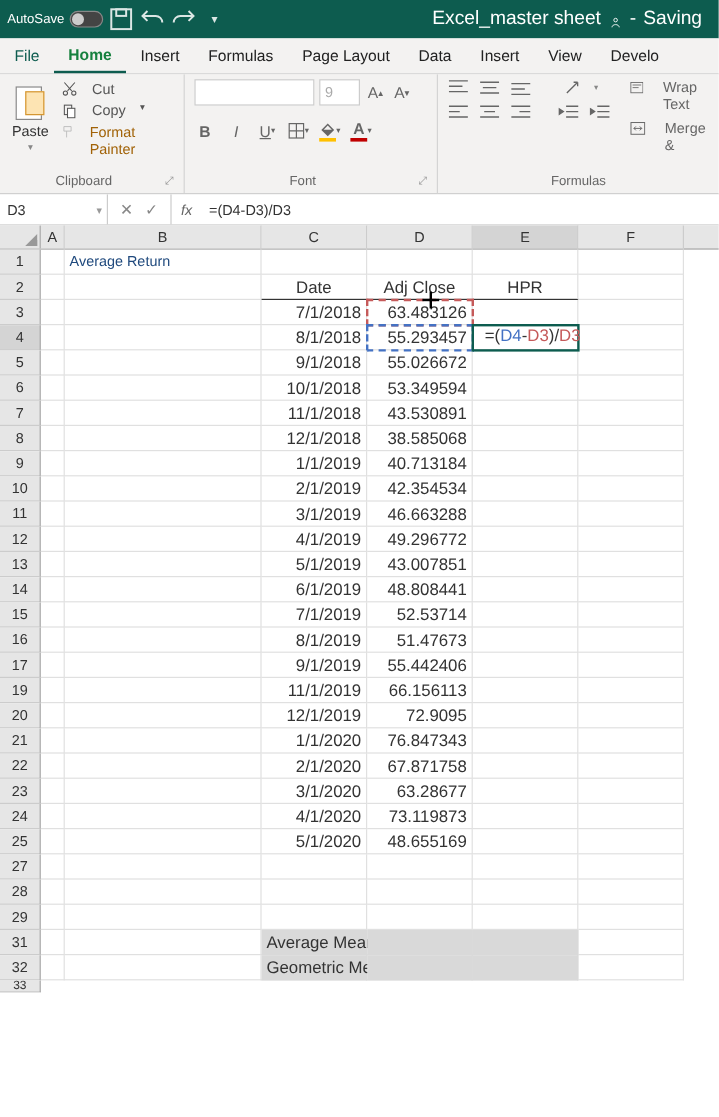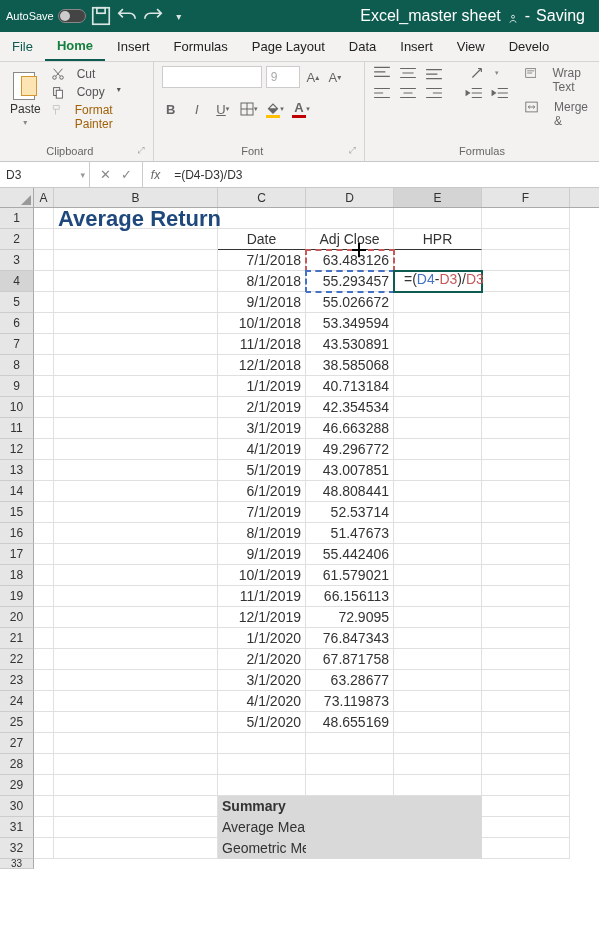--- a/index.html
+++ b/index.html
@@ -53,21 +53,21 @@
 .ch{text-align:center;font-size:12px;color:#333;border-right:1px solid #ccc;line-height:20px;background:#e6e6e6}
 .ch.sel{background:#d4d4d4}
 .ch.A{width:20px}.ch.B{width:164px}.ch.C{width:88px}.ch.D{width:88px}.ch.E{width:88px}.ch.F{width:88px}
 .rows{}
 .row{display:flex;height:21px}
 .rh{width:34px;background:#e6e6e6;border-right:1px solid #aaa;border-bottom:1px solid #ccc;text-align:center;font-size:12px;line-height:21px;color:#333}
 .rh.sel{background:#d4d4d4}
 .cell{border-right:1px solid #e0e0e0;border-bottom:1px solid #e0e0e0;padding:0 4px;font-size:14px;line-height:21px;overflow:hidden;white-space:nowrap}
 .cell.A{width:20px}.cell.B{width:164px}.cell.C{width:88px}.cell.D{width:88px}.cell.E{width:88px}.cell.F{width:88px}
 .right{text-align:right}
-.title-cell{font-size:22px;font-weight:bold;color:#1f497d;overflow:visible}
+.title-cell{font-size:12px;font-weight:normal;color:#1f497d;overflow:visible}
 .hdr-cell{text-align:center;border-bottom:1px solid #333;font-size:14px}
 .sel-cell{outline:2px solid #0d5c4f;outline-offset:-1px;position:relative;z-index:2}
 .ref-blue{outline:2px dashed #4472c4;outline-offset:-1px}
 .ref-red{outline:2px dashed #c55a5a;outline-offset:-1px}
 .ghost{position:absolute;font-size:14px;font-family:Consolas,monospace;pointer-events:none;z-index:3}
 .c-blue{color:#4472c4}.c-red{color:#c55a5a}
 .cursor-cross{position:absolute;pointer-events:none;z-index:10}
 .cursor-cross::before,.cursor-cross::after{content:"";position:absolute;background:#000}
 .cursor-cross::before{width:14px;height:2px;top:6px;left:0}
 .cursor-cross::after{width:2px;height:14px;top:0;left:6px}
@@ -422,29 +422,20 @@
       <div class="row">
         <div class="rh">17</div>
         <div class="cell A"></div>
         <div class="cell B"></div>
         <div class="cell C right">9/1/2019</div>
         <div class="cell D right">55.442406</div>
         <div class="cell E"></div>
         <div class="cell F"></div>
       </div>
       <div class="row">
-        <div class="rh">18</div>
-        <div class="cell A"></div>
-        <div class="cell B"></div>
-        <div class="cell C right">10/1/2019</div>
-        <div class="cell D right">61.579021</div>
-        <div class="cell E"></div>
-        <div class="cell F"></div>
-      </div>
-      <div class="row">
         <div class="rh">19</div>
         <div class="cell A"></div>
         <div class="cell B"></div>
         <div class="cell C right">11/1/2019</div>
         <div class="cell D right">66.156113</div>
         <div class="cell E"></div>
         <div class="cell F"></div>
       </div>
       <div class="row">
         <div class="rh">20</div>
@@ -518,29 +509,20 @@
         <div class="cell E"></div>
         <div class="cell F"></div>
       </div>
       <div class="row">
         <div class="rh">29</div>
         <div class="cell A"></div>
         <div class="cell B"></div>
         <div class="cell C"></div>
         <div class="cell D"></div>
         <div class="cell E"></div>
-        <div class="cell F"></div>
-      </div>
-      <div class="row">
-        <div class="rh">30</div>
-        <div class="cell A"></div>
-        <div class="cell B"></div>
-        <div class="cell C" style="overflow: visible; font-weight: bold; background: rgb(217, 217, 217); border-color: rgb(217, 217, 217);">Summary</div>
-        <div class="cell D" style="background: rgb(217, 217, 217); border-color: rgb(217, 217, 217);"></div>
-        <div class="cell E" style="background: rgb(217, 217, 217); border-color: rgb(217, 217, 217);"></div>
         <div class="cell F"></div>
       </div>
       <div class="row">
         <div class="rh">31</div>
         <div class="cell A"></div>
         <div class="cell B"></div>
         <div class="cell C" style="overflow: visible; background: rgb(217, 217, 217); border-color: rgb(217, 217, 217);">Average Mean Return</div>
         <div class="cell D" style="background: rgb(217, 217, 217); border-color: rgb(217, 217, 217);"></div>
         <div class="cell E" style="background: rgb(217, 217, 217); border-color: rgb(217, 217, 217);"></div>
         <div class="cell F"></div>

